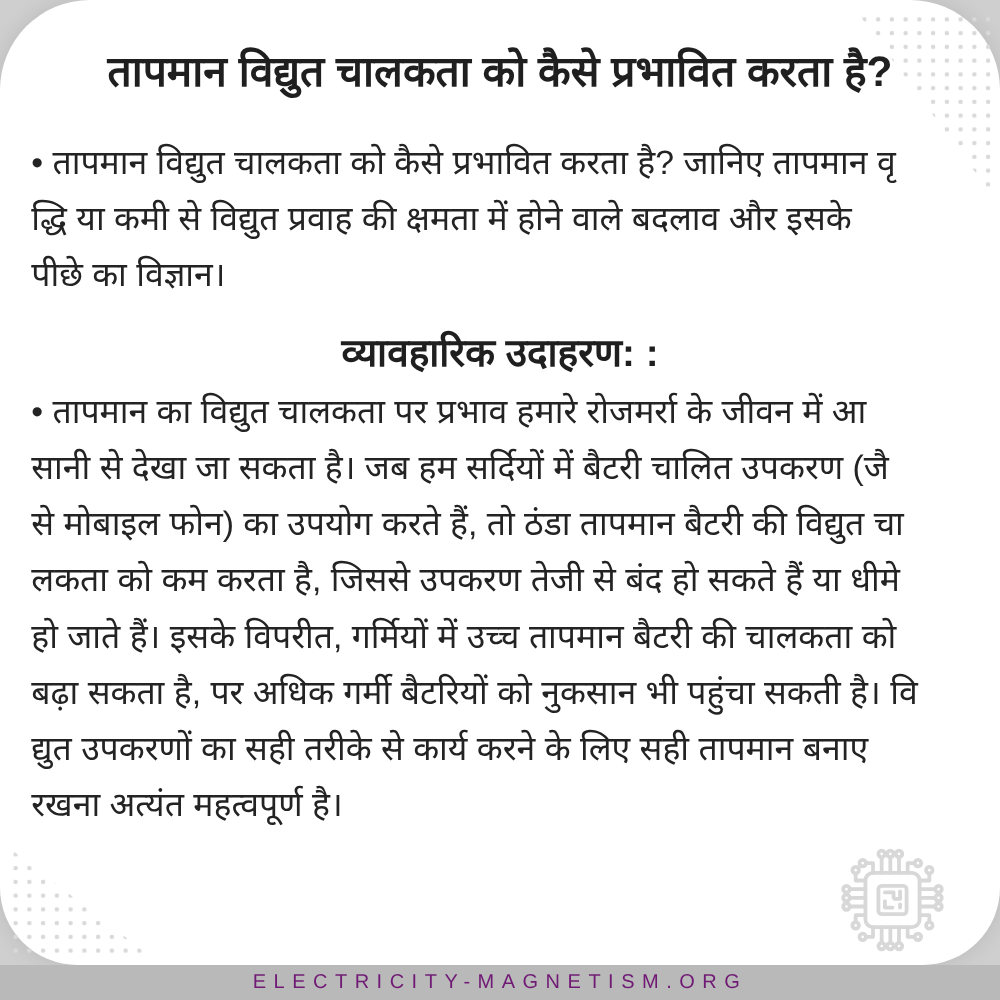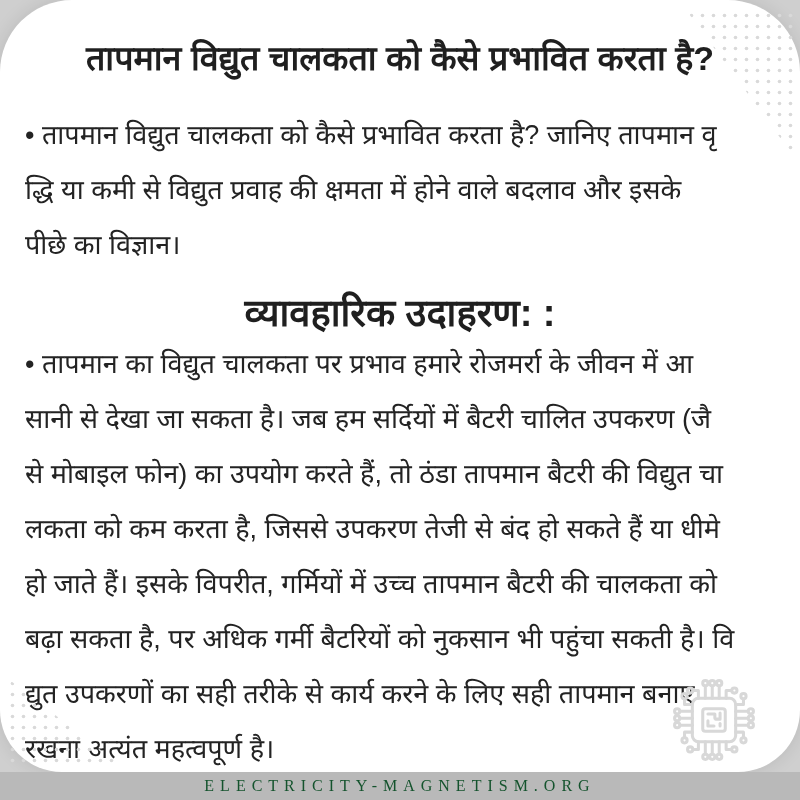--- a/index.html
+++ b/index.html
@@ -11,25 +11,24 @@
     overflow: hidden;
   }
   .footer-bar {
     position: absolute;
     left: 0; bottom: 0;
     width: 800px; height: 28px;
     background: #b9b9b9;
     display: flex; align-items: center; justify-content: center;
   }
   .footer-text {
-    color: #14532d;
+    color: #701a75;
     font-size: 16px;
     letter-spacing: 6px;
     font-weight: 400;
-    font-family: Liberation Serif, serif;
   }
   .card {
     position: absolute;
     left: 0; right: 0; top: 0; bottom: 28px;
     background: #ffffff;
     border-radius: 72px 72px 62px 62px;
     box-shadow: 0 0 18px rgba(0,0,0,0.10);
   }
   .card-inner {
     position: absolute;
@@ -38,30 +37,30 @@
   .page-title {
     margin-top: 34px;
     text-align: center;
     font-size: 34px;
     line-height: 48px;
     font-weight: 700;
     color: #1f1f1f;
   }
   .para {
     font-size: 27px;
-    line-height: 55px;
+    line-height: 45px;
     color: #232323;
     white-space: pre-line;
     text-align: left;
   }
   .intro-para { margin-top: 26px; }
   .section-heading {
     margin-top: 16px;
     text-align: center;
-    font-size: 38px;
+    font-size: 31px;
     line-height: 48px;
     font-weight: 600;
     color: #1f1f1f;
   }
   .example-para { }
   .dots { position: absolute; pointer-events: none; }
   .dots-top-right { top: 10px; right: 2px; }
   .dots-bottom-left { left: 7px; top: 678px; }
   .chip { position: absolute; left: 662px; top: 668px; width: 104px; height: 104px; }
 </style>

